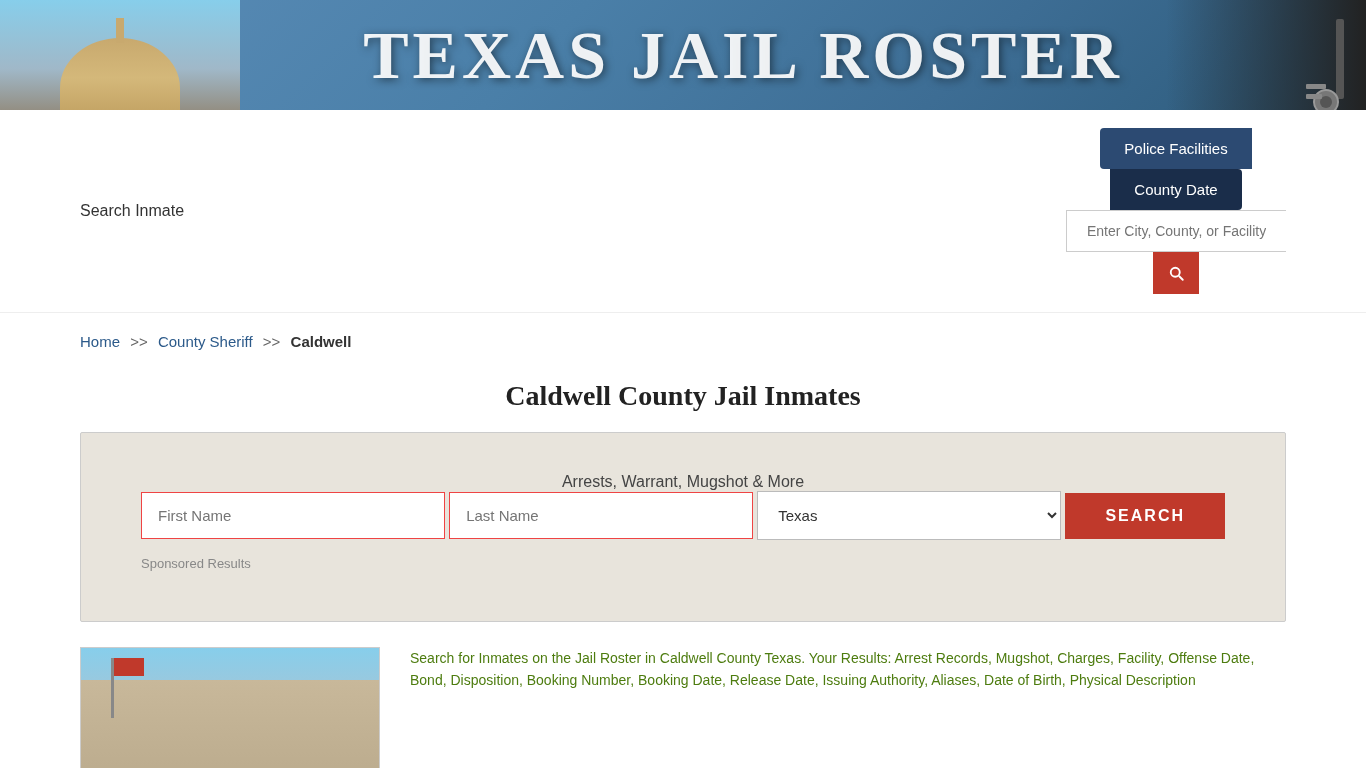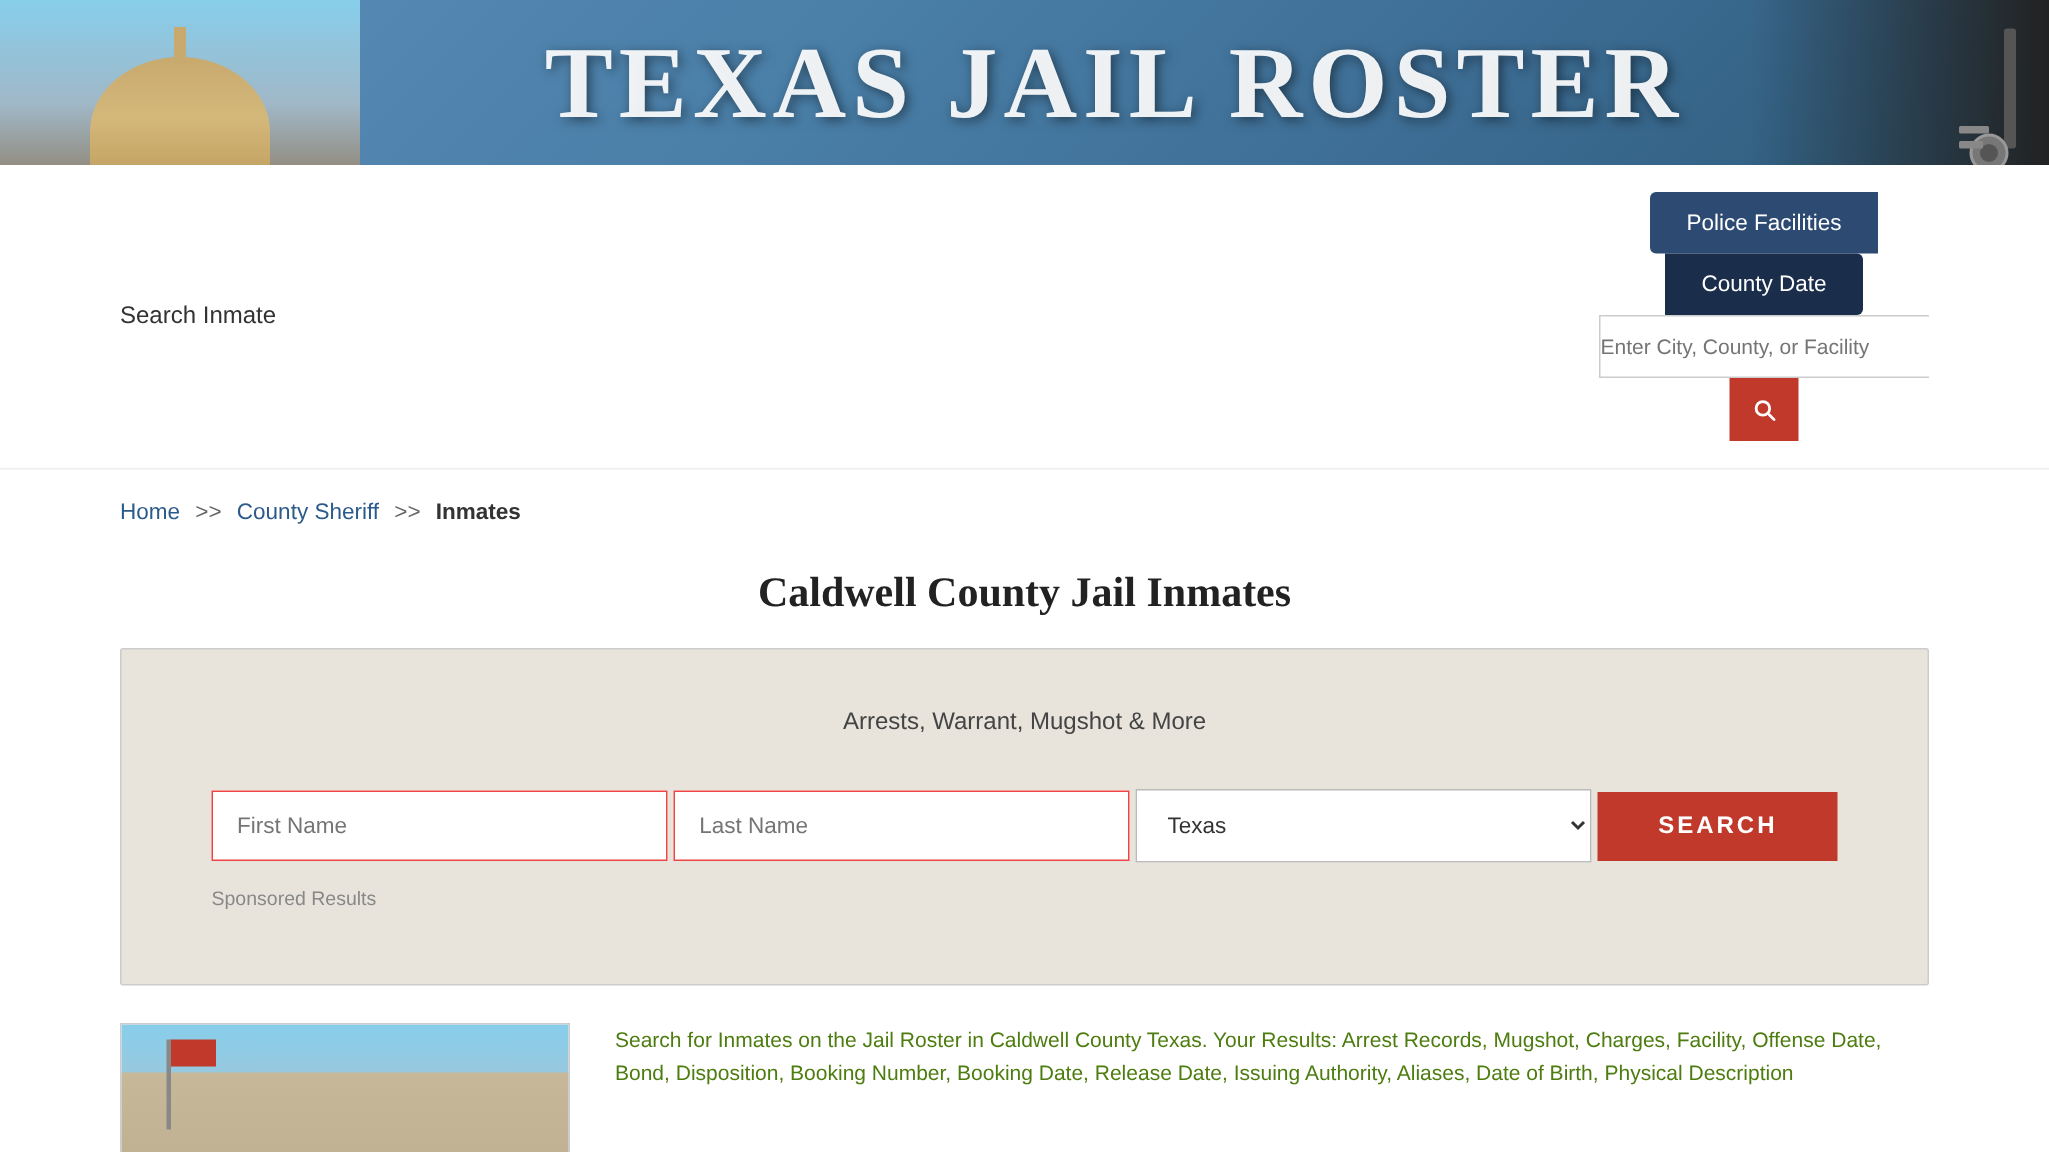--- a/index.html
+++ b/index.html
@@ -96,21 +96,21 @@
     }
     .nav-btn-police {
       background: #2c4a72;
       border-radius: 4px 0 0 4px;
     }
     .nav-btn-county {
       background: #1a2d4a;
       border-radius: 0 4px 4px 0;
     }
     .nav-search-input {
-      padding: 12px 0;
+      padding: 12px 20px;
       font-size: 14px;
       border: 1px solid #ccc;
       border-right: none;
       width: 220px;
       font-family: Arial, sans-serif;
       color: #999;
       outline: none;
     }
     .nav-search-btn {
       background: #c0392b;
@@ -167,21 +167,20 @@
       font-size: 32px;
       font-weight: bold;
       color: #222;
       margin-bottom: 8px;
     }
     .search-container-subtitle {
       text-align: center;
       font-family: Arial, sans-serif;
       font-size: 16px;
       color: #444;
-      margin-bottom: 35px;
     }
     .search-fields {
       display: flex;
       gap: 0;
       align-items: center;
     }
     .search-field-input {
       flex: 1;
       padding: 14px 16px;
       font-size: 15px;
@@ -296,21 +295,21 @@
       </svg>
     </button>
   </div>
 </div>
 
 <div class="breadcrumb">
   <a href="#">Home</a>
   <span class="sep">&gt;&gt;</span>
   <a href="#">County Sheriff</a>
   <span class="sep">&gt;&gt;</span>
-  <span class="current">Inmates</span>
+  <span class="current">Caldwell</span>
 </div>
 
 <h1 class="page-title">Caldwell County Jail Inmates</h1>
 
 <div class="search-container">
   <div class="search-container-subtitle">Arrests, Warrant, Mugshot &amp; More</div>
   <div class="search-fields">
     <input class="search-field-input" type="text" placeholder="First Name" style="">
     <input class="search-field-input" type="text" placeholder="Last Name" style="">
     <select class="search-field-select" id="state-select"><option value="Alabama">Alabama</option><option value="Alaska">Alaska</option><option value="Arizona">Arizona</option><option value="Arkansas">Arkansas</option><option value="California">California</option><option value="Colorado">Colorado</option><option value="Connecticut">Connecticut</option><option value="Delaware">Delaware</option><option value="Florida">Florida</option><option value="Georgia">Georgia</option><option value="Hawaii">Hawaii</option><option value="Idaho">Idaho</option><option value="Illinois">Illinois</option><option value="Indiana">Indiana</option><option value="Iowa">Iowa</option><option value="Kansas">Kansas</option><option value="Kentucky">Kentucky</option><option value="Louisiana">Louisiana</option><option value="Maine">Maine</option><option value="Maryland">Maryland</option><option value="Massachusetts">Massachusetts</option><option value="Michigan">Michigan</option><option value="Minnesota">Minnesota</option><option value="Mississippi">Mississippi</option><option value="Missouri">Missouri</option><option value="Montana">Montana</option><option value="Nebraska">Nebraska</option><option value="Nevada">Nevada</option><option value="New Hampshire">New Hampshire</option><option value="New Jersey">New Jersey</option><option value="New Mexico">New Mexico</option><option value="New York">New York</option><option value="North Carolina">North Carolina</option><option value="North Dakota">North Dakota</option><option value="Ohio">Ohio</option><option value="Oklahoma">Oklahoma</option><option value="Oregon">Oregon</option><option value="Pennsylvania">Pennsylvania</option><option value="Rhode Island">Rhode Island</option><option value="South Carolina">South Carolina</option><option value="South Dakota">South Dakota</option><option value="Tennessee">Tennessee</option><option value="Texas" selected="">Texas</option><option value="Utah">Utah</option><option value="Vermont">Vermont</option><option value="Virginia">Virginia</option><option value="Washington">Washington</option><option value="West Virginia">West Virginia</option><option value="Wisconsin">Wisconsin</option><option value="Wyoming">Wyoming</option></select>

